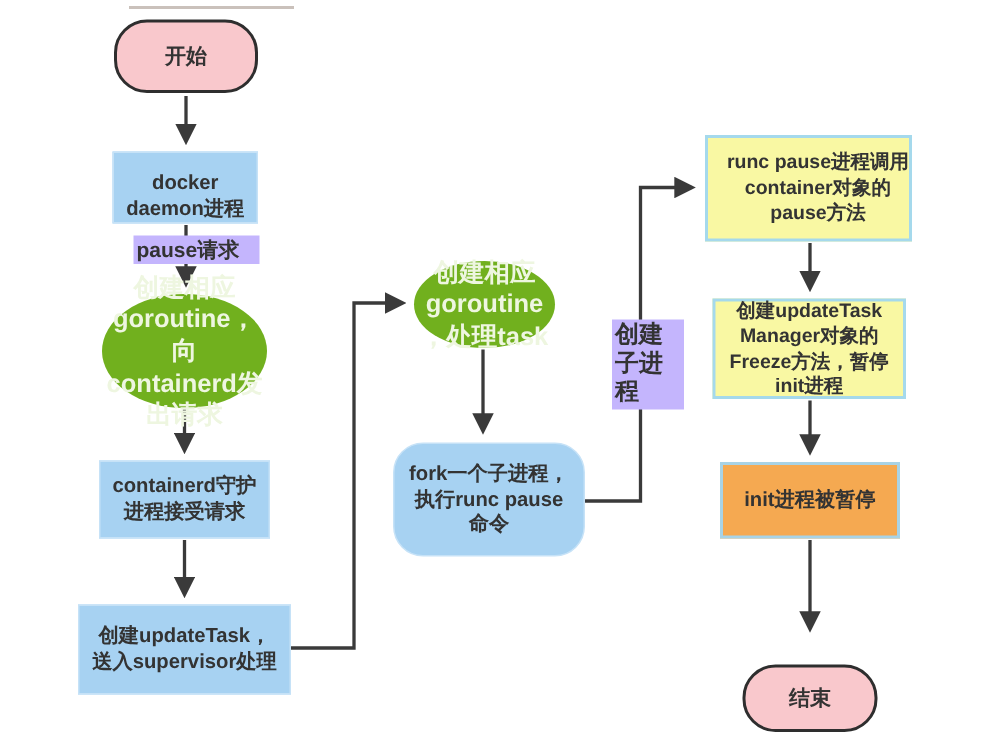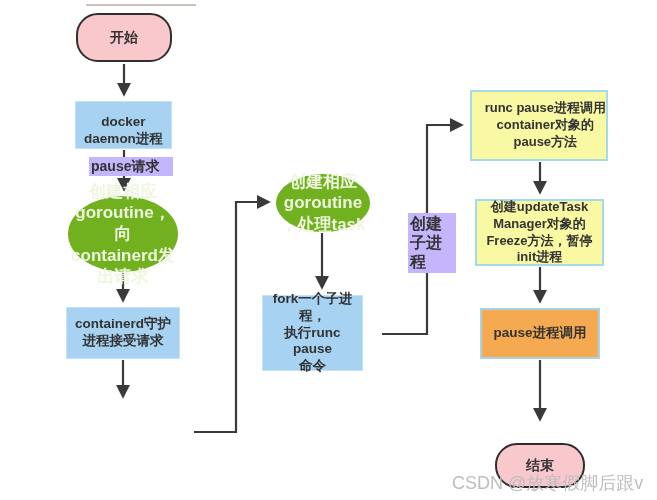--- a/index.html
+++ b/index.html
@@ -134,28 +134,32 @@
 goroutine，向
 containerd发
 出请求</span>
   </div>
 
   <div class="node proc-blue" style="left:66px; top:307px; width:114px; height:52px;">
     <span class="node-label">containerd守护
 进程接受请求</span>
   </div>
 
+  <div class="node proc-blue" style="left:52px; top:403px; width:142px; height:60px; font-size:13.5px;">
+    <span class="node-label">创建updateTask，
+送入supervisor处理</span>
+  </div>
 
   <div class="node ellipse" style="left:276px; top:174px; width:94px; height:58px;">
     <span class="node-label">创建相应
 goroutine
 ，处理task</span>
   </div>
 
-  <div class="node proc-blue" style="left:262px; top:295px; width:101px; height:76px;">
+  <div class="node proc-blue" style="left:262px; top:295px; width:128px; height:76px;border-radius:20px;">
     <span class="node-label">fork一个子进程，
 执行runc pause
 命令</span>
   </div>
 
   <div class="edge-label" style="left:408px; top:213px; width:44px; font-size:16px;">创建
 子进程</div>
 
   <div class="node proc-yellow" style="left:470px; top:90px; width:138px; height:71px;justify-content:flex-end;">
     <span class="node-label">runc pause进程调用
@@ -164,22 +168,21 @@
   </div>
 
   <div class="node proc-yellow" style="left:475px; top:199px; width:129px; height:67px;">
     <span class="node-label">创建updateTask
 Manager对象的
 Freeze方法，暂停
 init进程</span>
   </div>
 
   <div class="node proc-orange" style="left:480px; top:308px; width:120px; height:51px;">
-    <span class="node-label">pause进程调用</span>
+    <span class="node-label">init进程被暂停</span>
   </div>
 
   <div class="node terminal" style="left:495px; top:427px; width:90px; height:45px;margin-top:16px;">
     <span class="node-label">结束</span>
   </div>
 
-  <div class="watermark">CSDN @放寒假脚后跟v</div>
 
 </div>
 
 </body></html>

